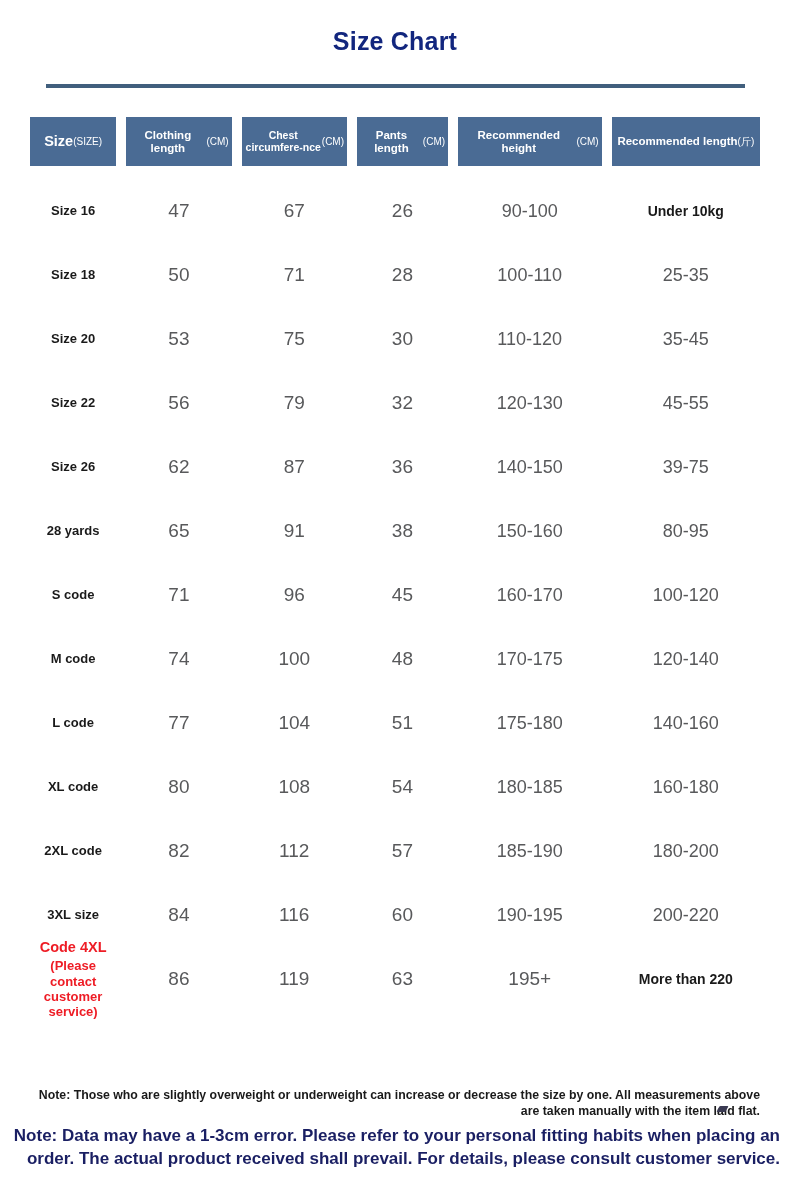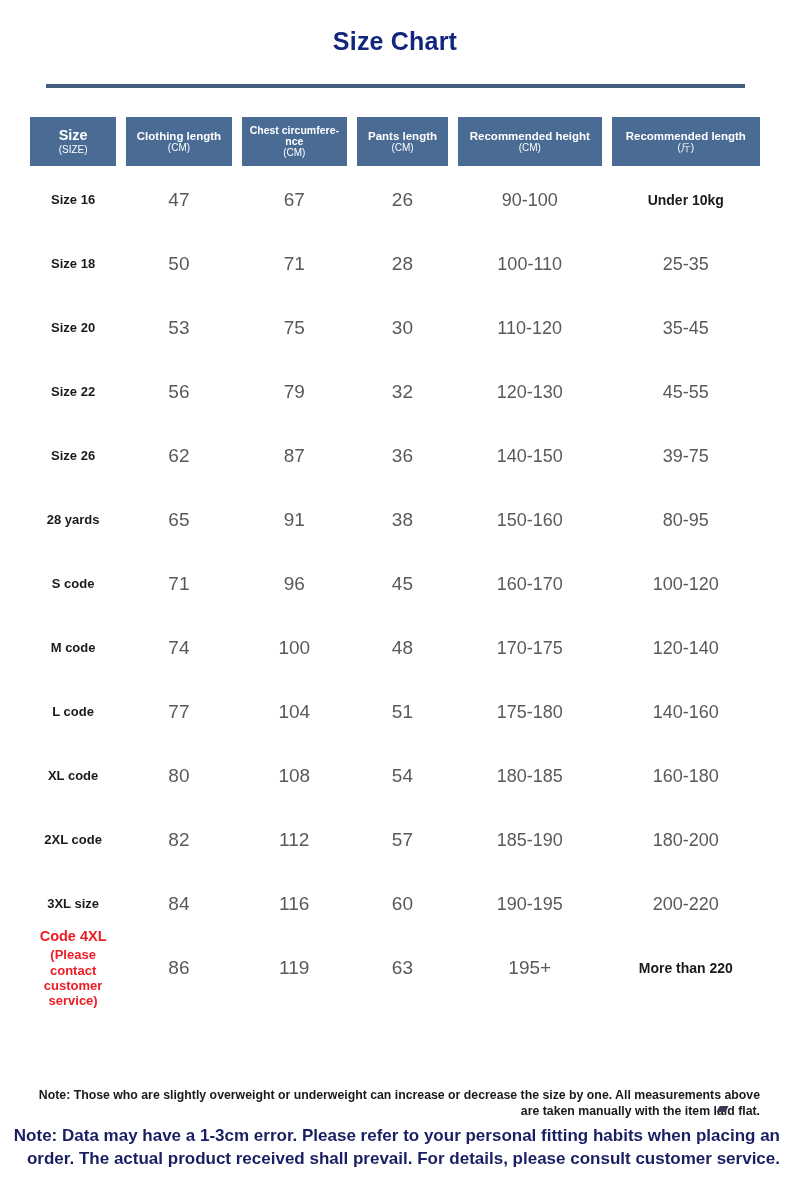--- a/index.html
+++ b/index.html
@@ -47,21 +47,20 @@
     display: flex;
     padding: 0 30px;
     box-sizing: border-box;
     gap: 10px;
   }
   .head-cell {
     background: #4a6b94;
     color: #ffffff;
     height: 49px;
     display: flex;
-    flex-direction: column;
     align-items: center;
     justify-content: center;
     text-align: center;
     line-height: 1.06;
     box-sizing: border-box;
     padding: 14px 3px;
   }
   .head-cell .hc-label {
     font-size: 11.5px;
     font-weight: bold;
@@ -82,21 +81,21 @@
 
   
   .c0 { width: 90px; }
   .c1 { width: 110px; }
   .c2 { width: 110px; }
   .c3 { width: 95px; }
   .c4 { width: 150px; }
   .c5 { width: 155px; }
 
   .body-rows {
-    margin-top: 2px;
+    margin-top: 13px;
   }
   .data-row {
     display: flex;
     padding: 0 30px;
     box-sizing: border-box;
     gap: 10px;
     height: 64px;
     align-items: center;
   }
   .data-cell {

